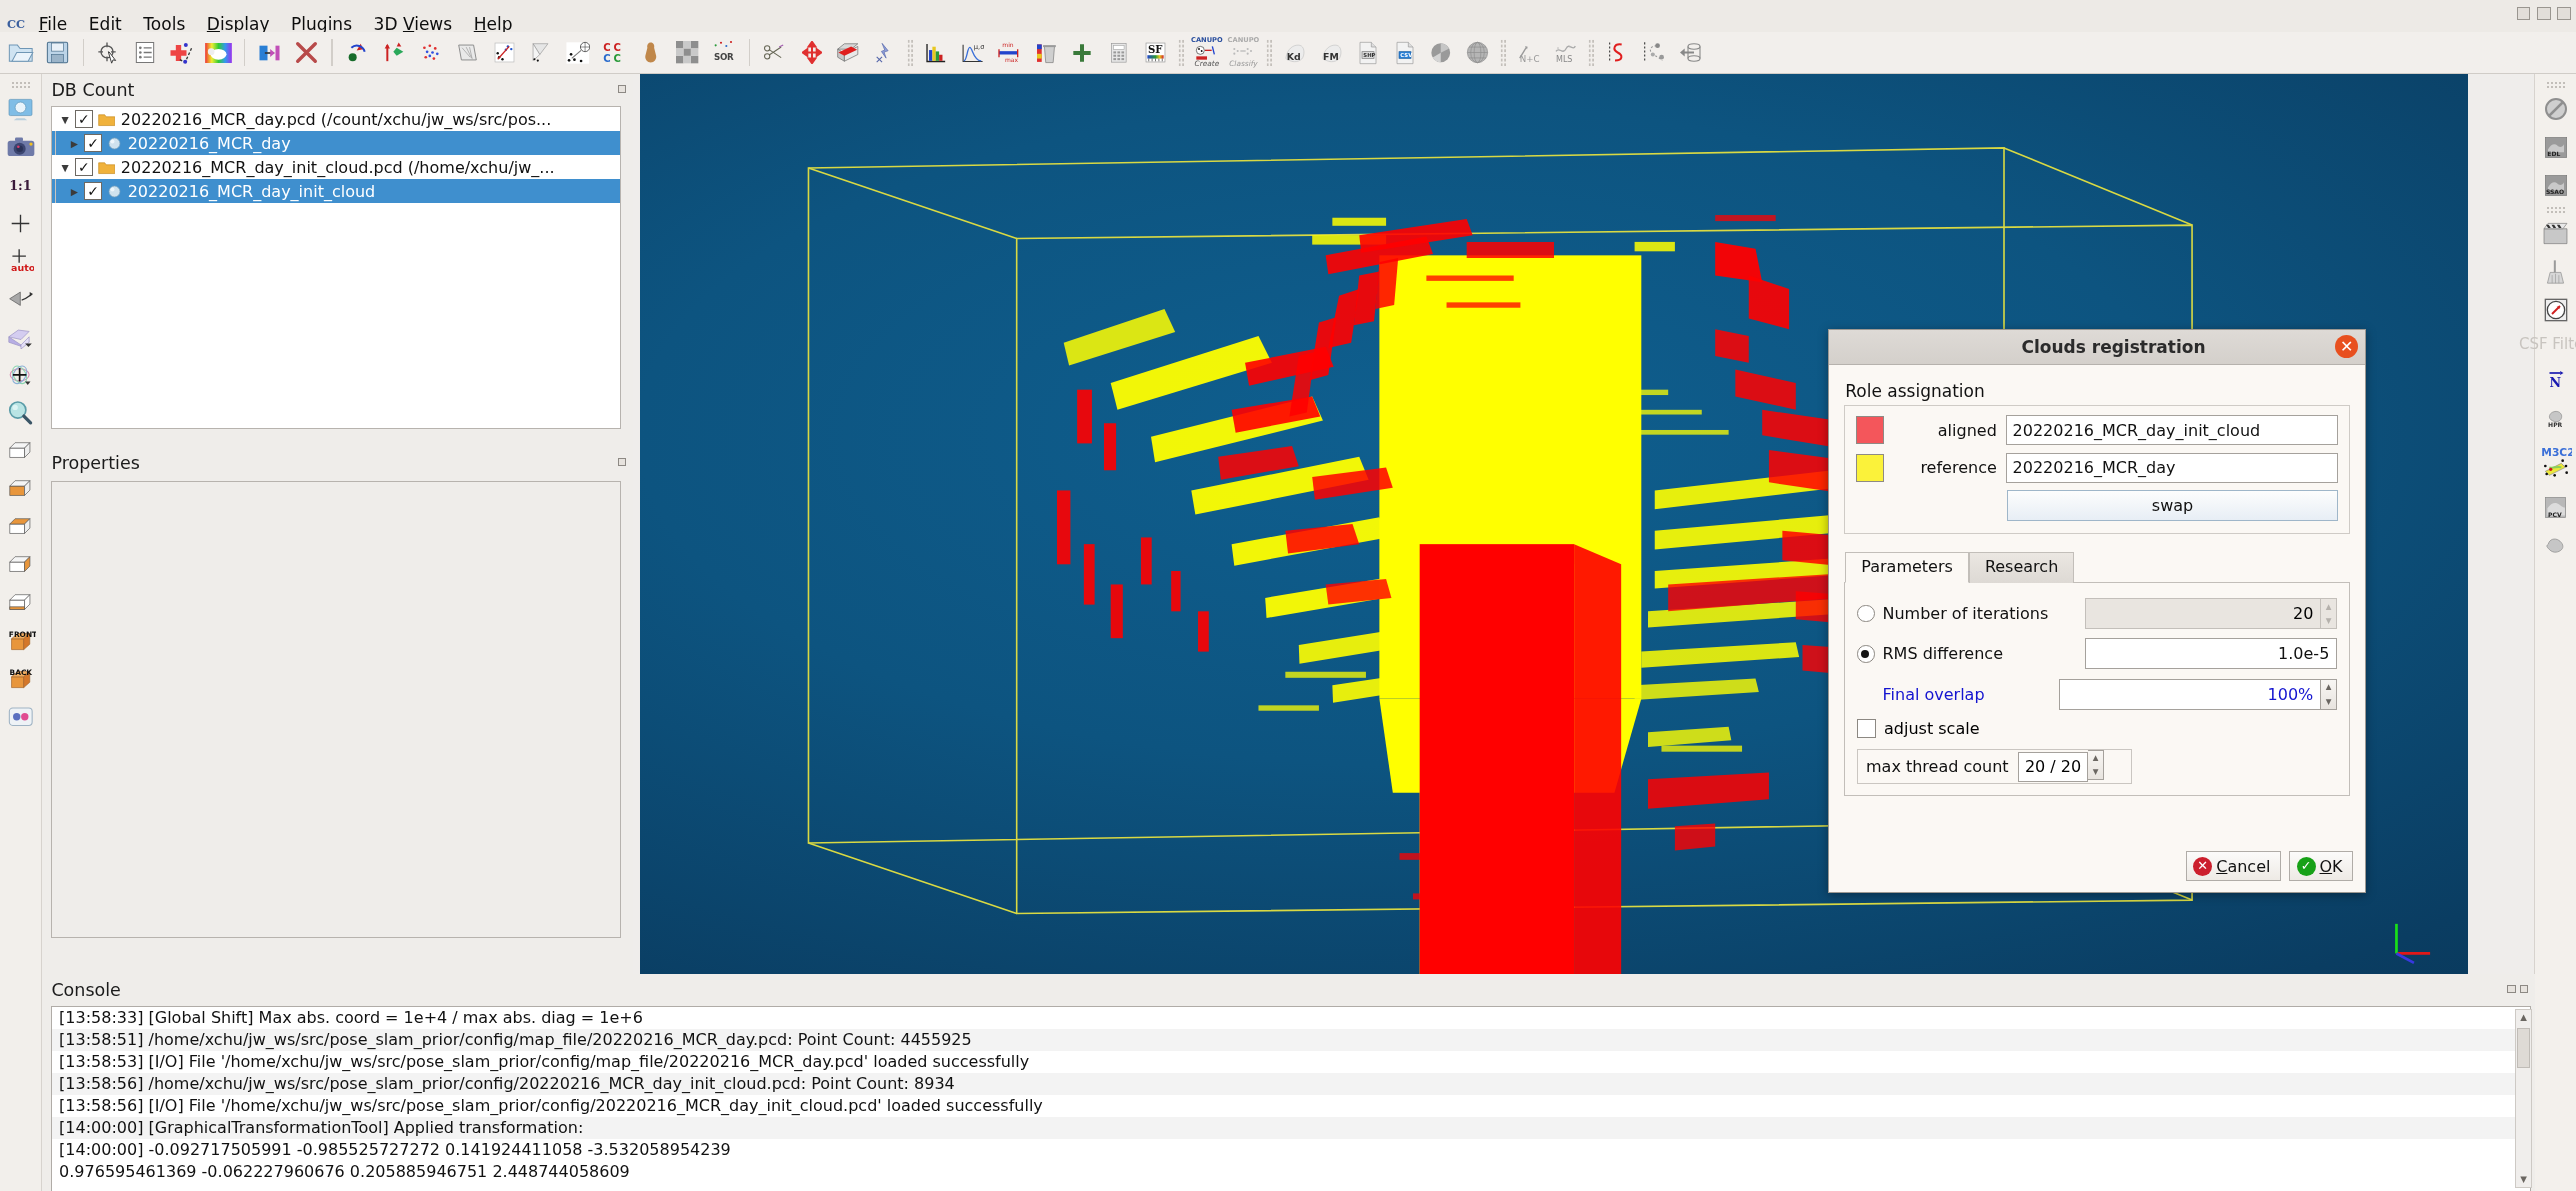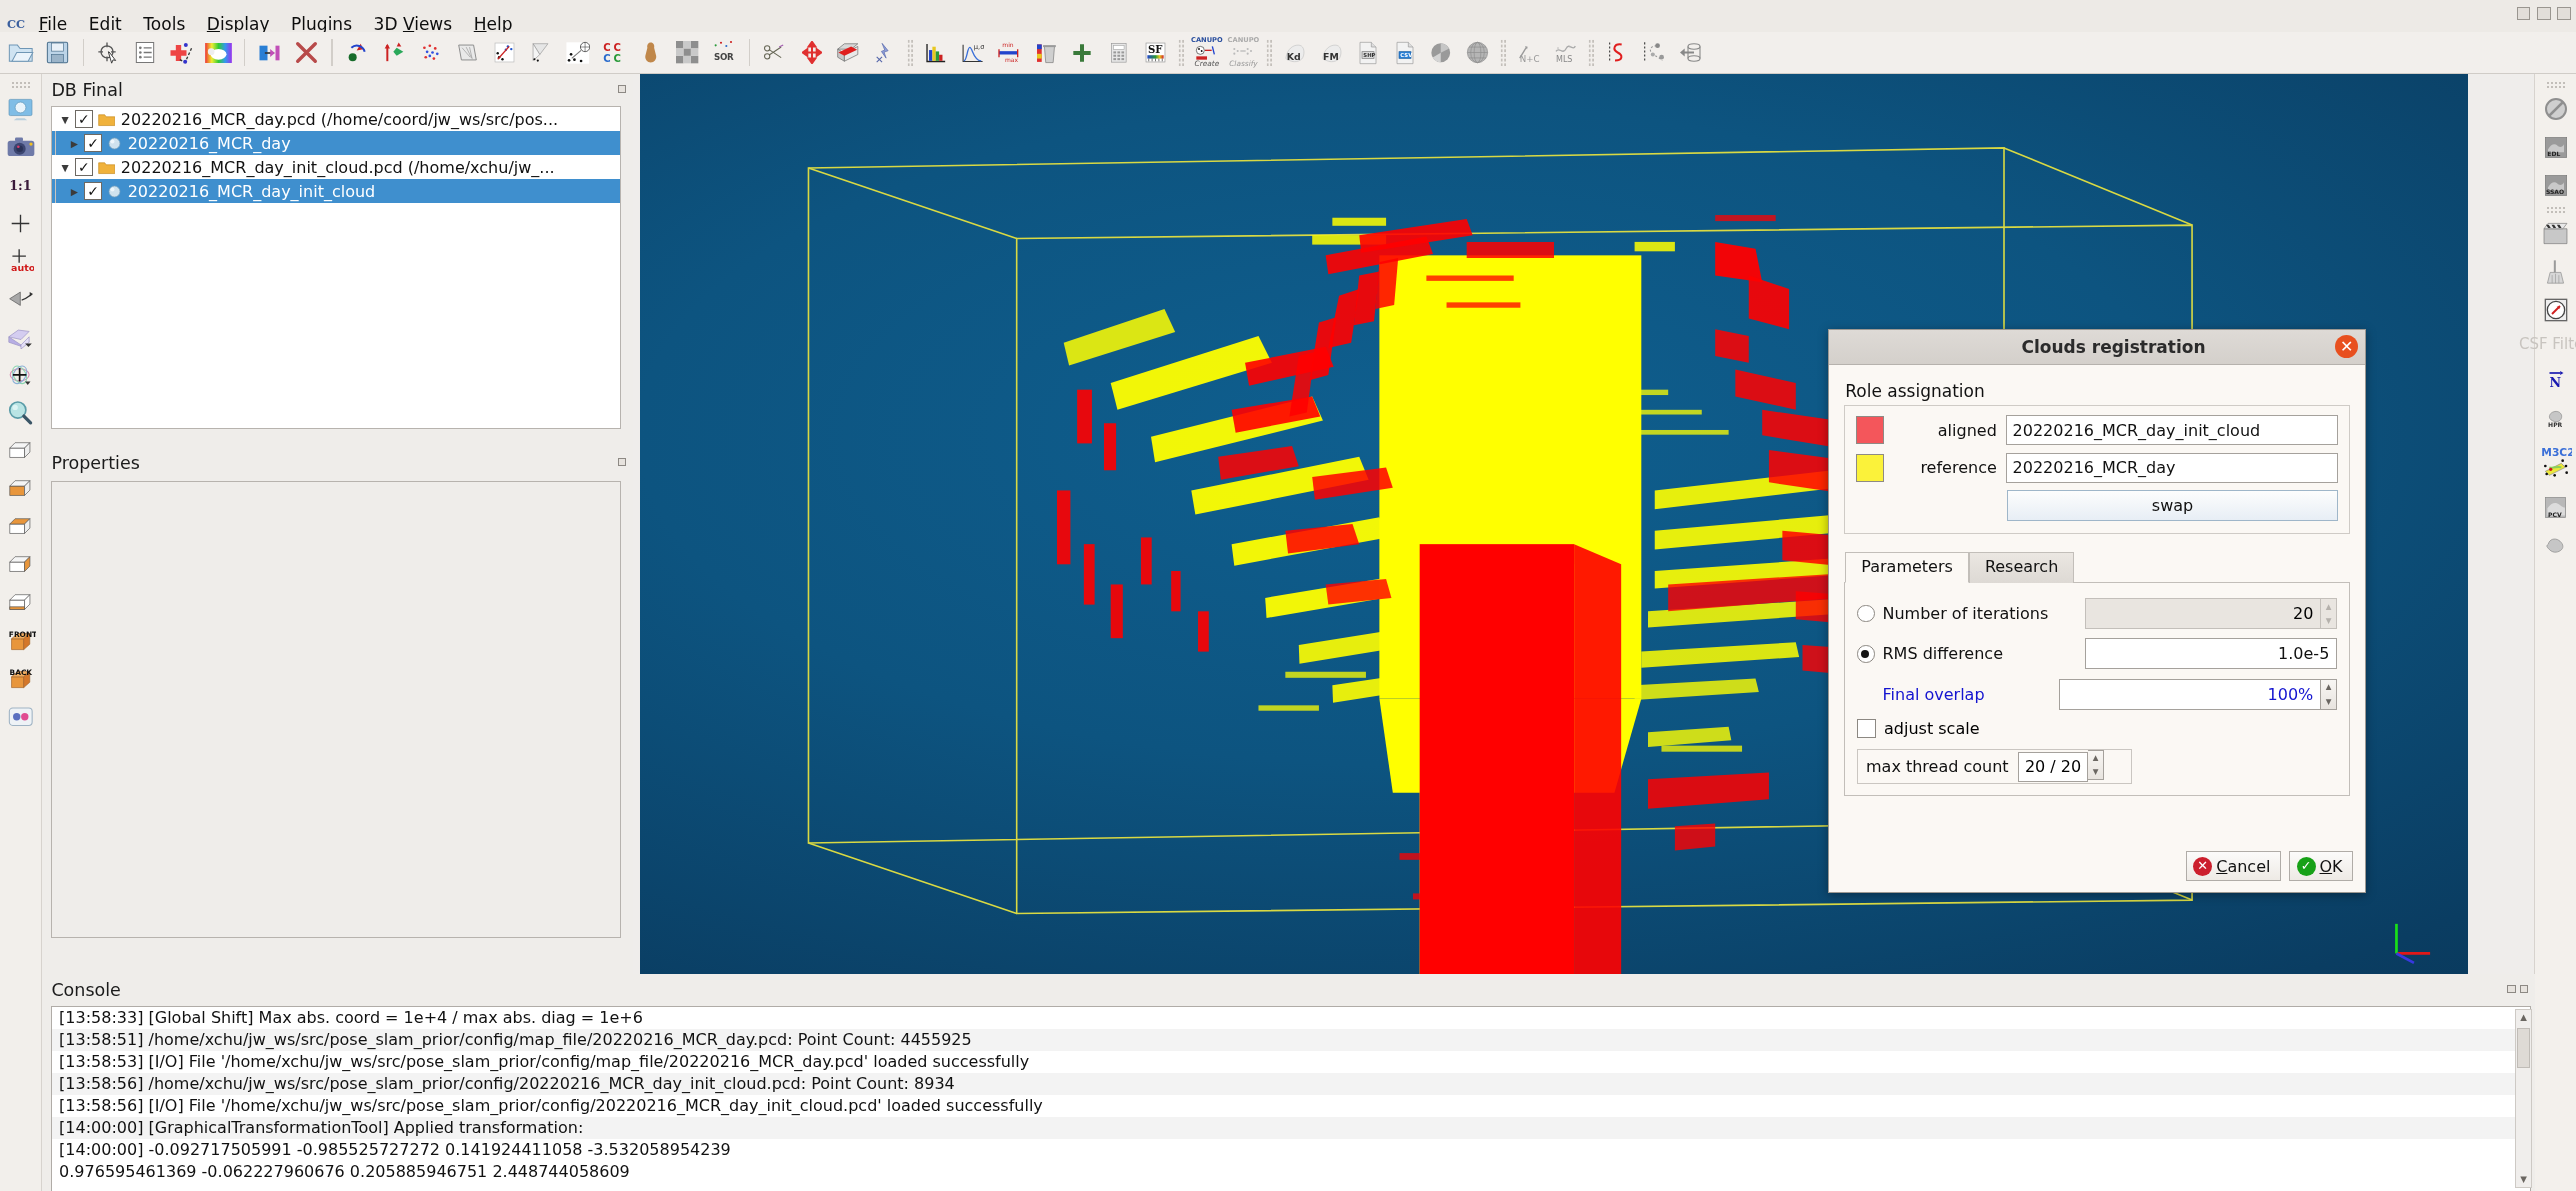--- a/index.html
+++ b/index.html
@@ -909,36 +909,36 @@
   </div>
   <div class="sbtn">
     <svg width="23" height="20" viewBox="0 0 34 30">
         <path d="M6 14c2-8 10-10 16-6s8 10 4 14-12 6-18 0-4-6-2-8z" fill="#c6c6c6" stroke="#888"></path>
       </svg>
   </div>
 </div>
 
 <div id="dbdock">
   <div class="dock-title">
-    <span>DB Final</span>
+    <span>DB Count</span>
     <span class="dockicons">
       <b></b>
     </span>
   </div>
   <div id="dbtree">
 
     <div class="trow">
       <span class="tw-arrow">▼</span>
       <span class="tw-chk">✓</span>
       <span class="tw-ficon">
         <svg width="17.5" height="15" viewBox="0 0 26 22">
             <path d="M1 4h9l2 3h13v13H1z" fill="#f0b23c" stroke="#c78a20"></path>
           </svg>
       </span>
-      <span>20220216_MCR_day.pcd (/home/coord/jw_ws/src/pos...</span>
+      <span>20220216_MCR_day.pcd (/count/xchu/jw_ws/src/pos...</span>
     </div>
 
     <div class="trow sel">
       <span class="indent-bar"></span>
       <span class="tw-arrow">▶</span>
       <span class="tw-chk">✓</span>
       <span class="tw-ficon">
         <svg width="15" height="15" viewBox="0 0 22 22">
             <circle cx="11" cy="11" r="8" fill="#cfe2ee" stroke="#7fa3bb"></circle>
             <circle cx="8" cy="8" r="3" fill="#eef6fb"></circle>

